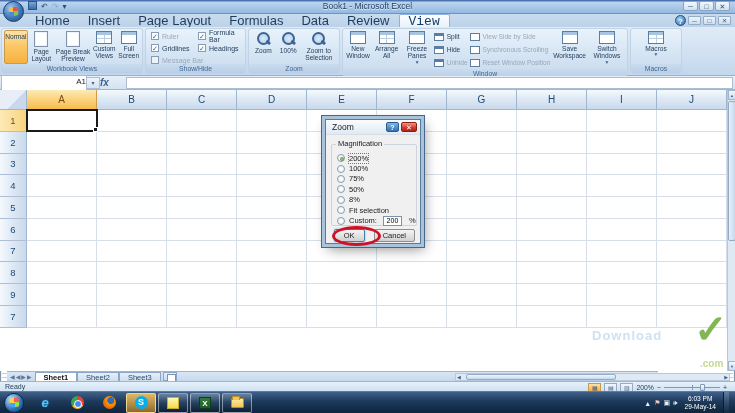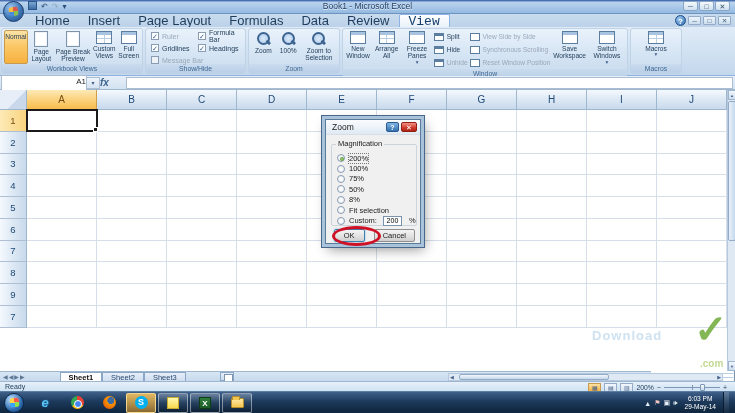--- a/index.html
+++ b/index.html
@@ -101,22 +101,22 @@
   .gcell { width:70px; border-right:1px solid #d6dee9; border-bottom:1px solid #d6dee9; background:#fff; }
   .selbox { position:absolute; left:26px; top:19px; width:72px; height:23px; border:2px solid #1a1a1a; z-index:3; }
   .selbox:after { content:""; position:absolute; right:-2px; bottom:-2px; width:3px; height:3px; background:#1a1a1a; border:1px solid #fff; }
   .vscroll { position:absolute; right:0; top:0; width:8px; height:281px; background:#dfe9f4; border-left:1px solid #b5c8de; }
   .vs-btn { position:absolute; left:0; width:8px; height:10px; background:linear-gradient(#f2f7fc,#ccdcee);
     border:1px solid #9fb6cf; font-size:4px; color:#44618a; text-align:center; line-height:9px; }
   .vs-thumb { position:absolute; left:0; top:11px; width:8px; height:140px;
     background:linear-gradient(90deg,#e9f1fa,#c6d8ec); border:1px solid #93abc6; border-radius:2px; }
 
   
-  .sheetrow { position:absolute; left:0; top:371px; width:651px; height:10px;
-    background:linear-gradient(#d8e6f4,#c6d9ec); border-top:1px solid #9fb6cf; display:flex; align-items:center; font-size:7.5px;gap:32px; }
+  .sheetrow { position:absolute; left:7px; top:371px; width:651px; height:10px;
+    background:linear-gradient(#d8e6f4,#c6d9ec); border-top:1px solid #9fb6cf; display:flex; align-items:center; font-size:7.5px; }
   .snav { display:flex; gap:1px; padding:0 3px; }
   .snav span { font-size:6px; color:#5d7794; }
   .stab { height:10px; line-height:9px; padding:0 8px; border:1px solid #8ba7c7; border-bottom:none;
     background:linear-gradient(#e6eef8,#ccdcef); color:#2c4b6e; }
   .stab.active { background:#fff; font-weight:bold; color:#111; }
   .stab-add { width:14px; height:9px; background:linear-gradient(#e6eef8,#ccdcef); border:1px solid #8ba7c7;
     margin-left:2px; position:relative; }
   .stab-add:before { content:""; position:absolute; left:3px; top:1px; width:7px; height:6px; background:#fff; border:1px solid #7f94aa; }
   .hscroll { position:absolute; left:448px; top:1px; width:275px; height:8px; background:#dfe9f4; border:1px solid #b5c8de; }
   .hs-thumb { position:absolute; left:10px; top:0; width:150px; height:6px;

